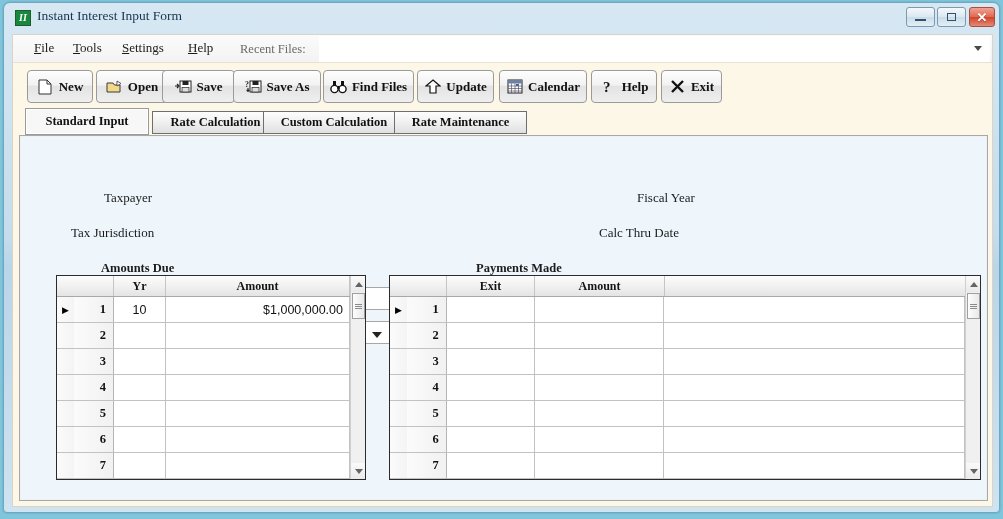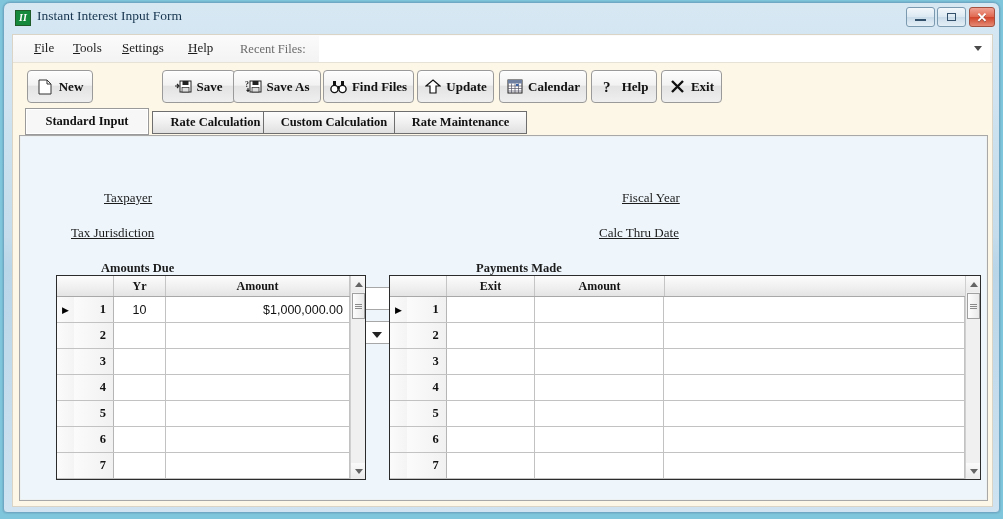--- a/index.html
+++ b/index.html
@@ -156,21 +156,20 @@
     position: absolute; left: 1px; top: 1px; right: 1px; bottom: 1px;
     background: #eef6fc;
   }
 
   
   .flabel {
     position: absolute;
     font-size: 13px; color: #1b1b1b;
     font-family: "Liberation Serif", serif;
     white-space: nowrap;
-    text-decoration: underline;
   }
   .finput {
     position: absolute;
     background: #ffffff;
     border: 1px solid #a7a7a7;
     font-size: 14px; font-weight: bold; color: #0a0a0a;
     font-family: "Liberation Sans", sans-serif;
     display: flex; align-items: center;
     padding: 0 5px;
   }
@@ -337,20 +336,29 @@
       <div class="tbtn" style="left:14px;width:66px">
         <span class="ti">
           <svg width="14" height="16" viewBox="0 0 14 16">
               <path d="M1 1h8l4 4v10H1z" fill="#fff" stroke="#333" stroke-width="1"></path>
               <path d="M9 1v4h4" fill="none" stroke="#333" stroke-width="1"></path>
             </svg>
         </span>
         <span>New</span>
       </div>
 
+      <div class="tbtn" style="left:83px;width:72px">
+        <span class="ti">
+          <svg width="17" height="14" viewBox="0 0 17 14">
+              <path d="M1 3h6l1.5 2H14v7H1z" fill="#f2d98a" stroke="#3b3b3b" stroke-width="1"></path>
+              <path d="M11 1l4 2.5-4 2.5V1z" fill="#fff" stroke="#3b3b3b" stroke-width=".8"></path>
+            </svg>
+        </span>
+        <span>Open</span>
+      </div>
 
       <div class="tbtn" style="left:149px;width:73px">
         <span class="ti">
           <svg width="17" height="15" viewBox="0 0 17 15">
               <path d="M0 7h3M2 5l2 2-2 2" stroke="#222" stroke-width="1.2" fill="none"></path>
               <rect x="5" y="2" width="11" height="11" fill="#fff" stroke="#222" stroke-width="1"></rect>
               <rect x="7.5" y="2" width="6" height="4" fill="#222"></rect>
               <rect x="7" y="8.5" width="7" height="4.5" fill="#ddd" stroke="#222" stroke-width=".7"></rect>
             </svg>
         </span>
@@ -458,21 +466,21 @@
           <span class="ti">
             <svg width="24" height="17" viewBox="0 0 24 17">
                 <rect x="0" y="3" width="3.5" height="11" fill="#111"></rect>
                 <path d="M5 8h8c2 0 3-1.2 3-2.3 0-1-.9-1.6-2-1.6-1 0-1.8.4-2.3 1M5 8c-.6 0-1 .5-1 1.2 0 .8.6 1.3 1.4 1.3h6.2M5.4 10.5c-.6.1-.9.6-.9 1.2 0 .8.7 1.3 1.5 1.3h5.6" fill="#fff" stroke="#111" stroke-width="1"></path>
                 <path d="M11 13c.7 0 4.5 0 5.6-.4 1.6-.6 2.4-1.8 2.4-3 0-.8-.3-1.4-.8-1.8" fill="#d8ecdc" stroke="#111" stroke-width="1"></path>
               </svg>
           </span>
           <span>Tips/Notes</span>
         </div>
 
-        <div class="flabel" style="left:601px;top:53px">Fiscal Year</div>
+        <div class="flabel" style="left:616px;top:53px">Fiscal Year</div>
         <div class="finput" id="fy-from">
           <span>01/01</span>
         </div>
         <div id="fy-dash">-</div>
         <div class="finput" id="fy-to">
           <span>12/31</span>
         </div>
 
         <div class="flabel" style="left:578px;top:88px">Calc Thru Date</div>
         <div class="finput" id="calc-thru">

